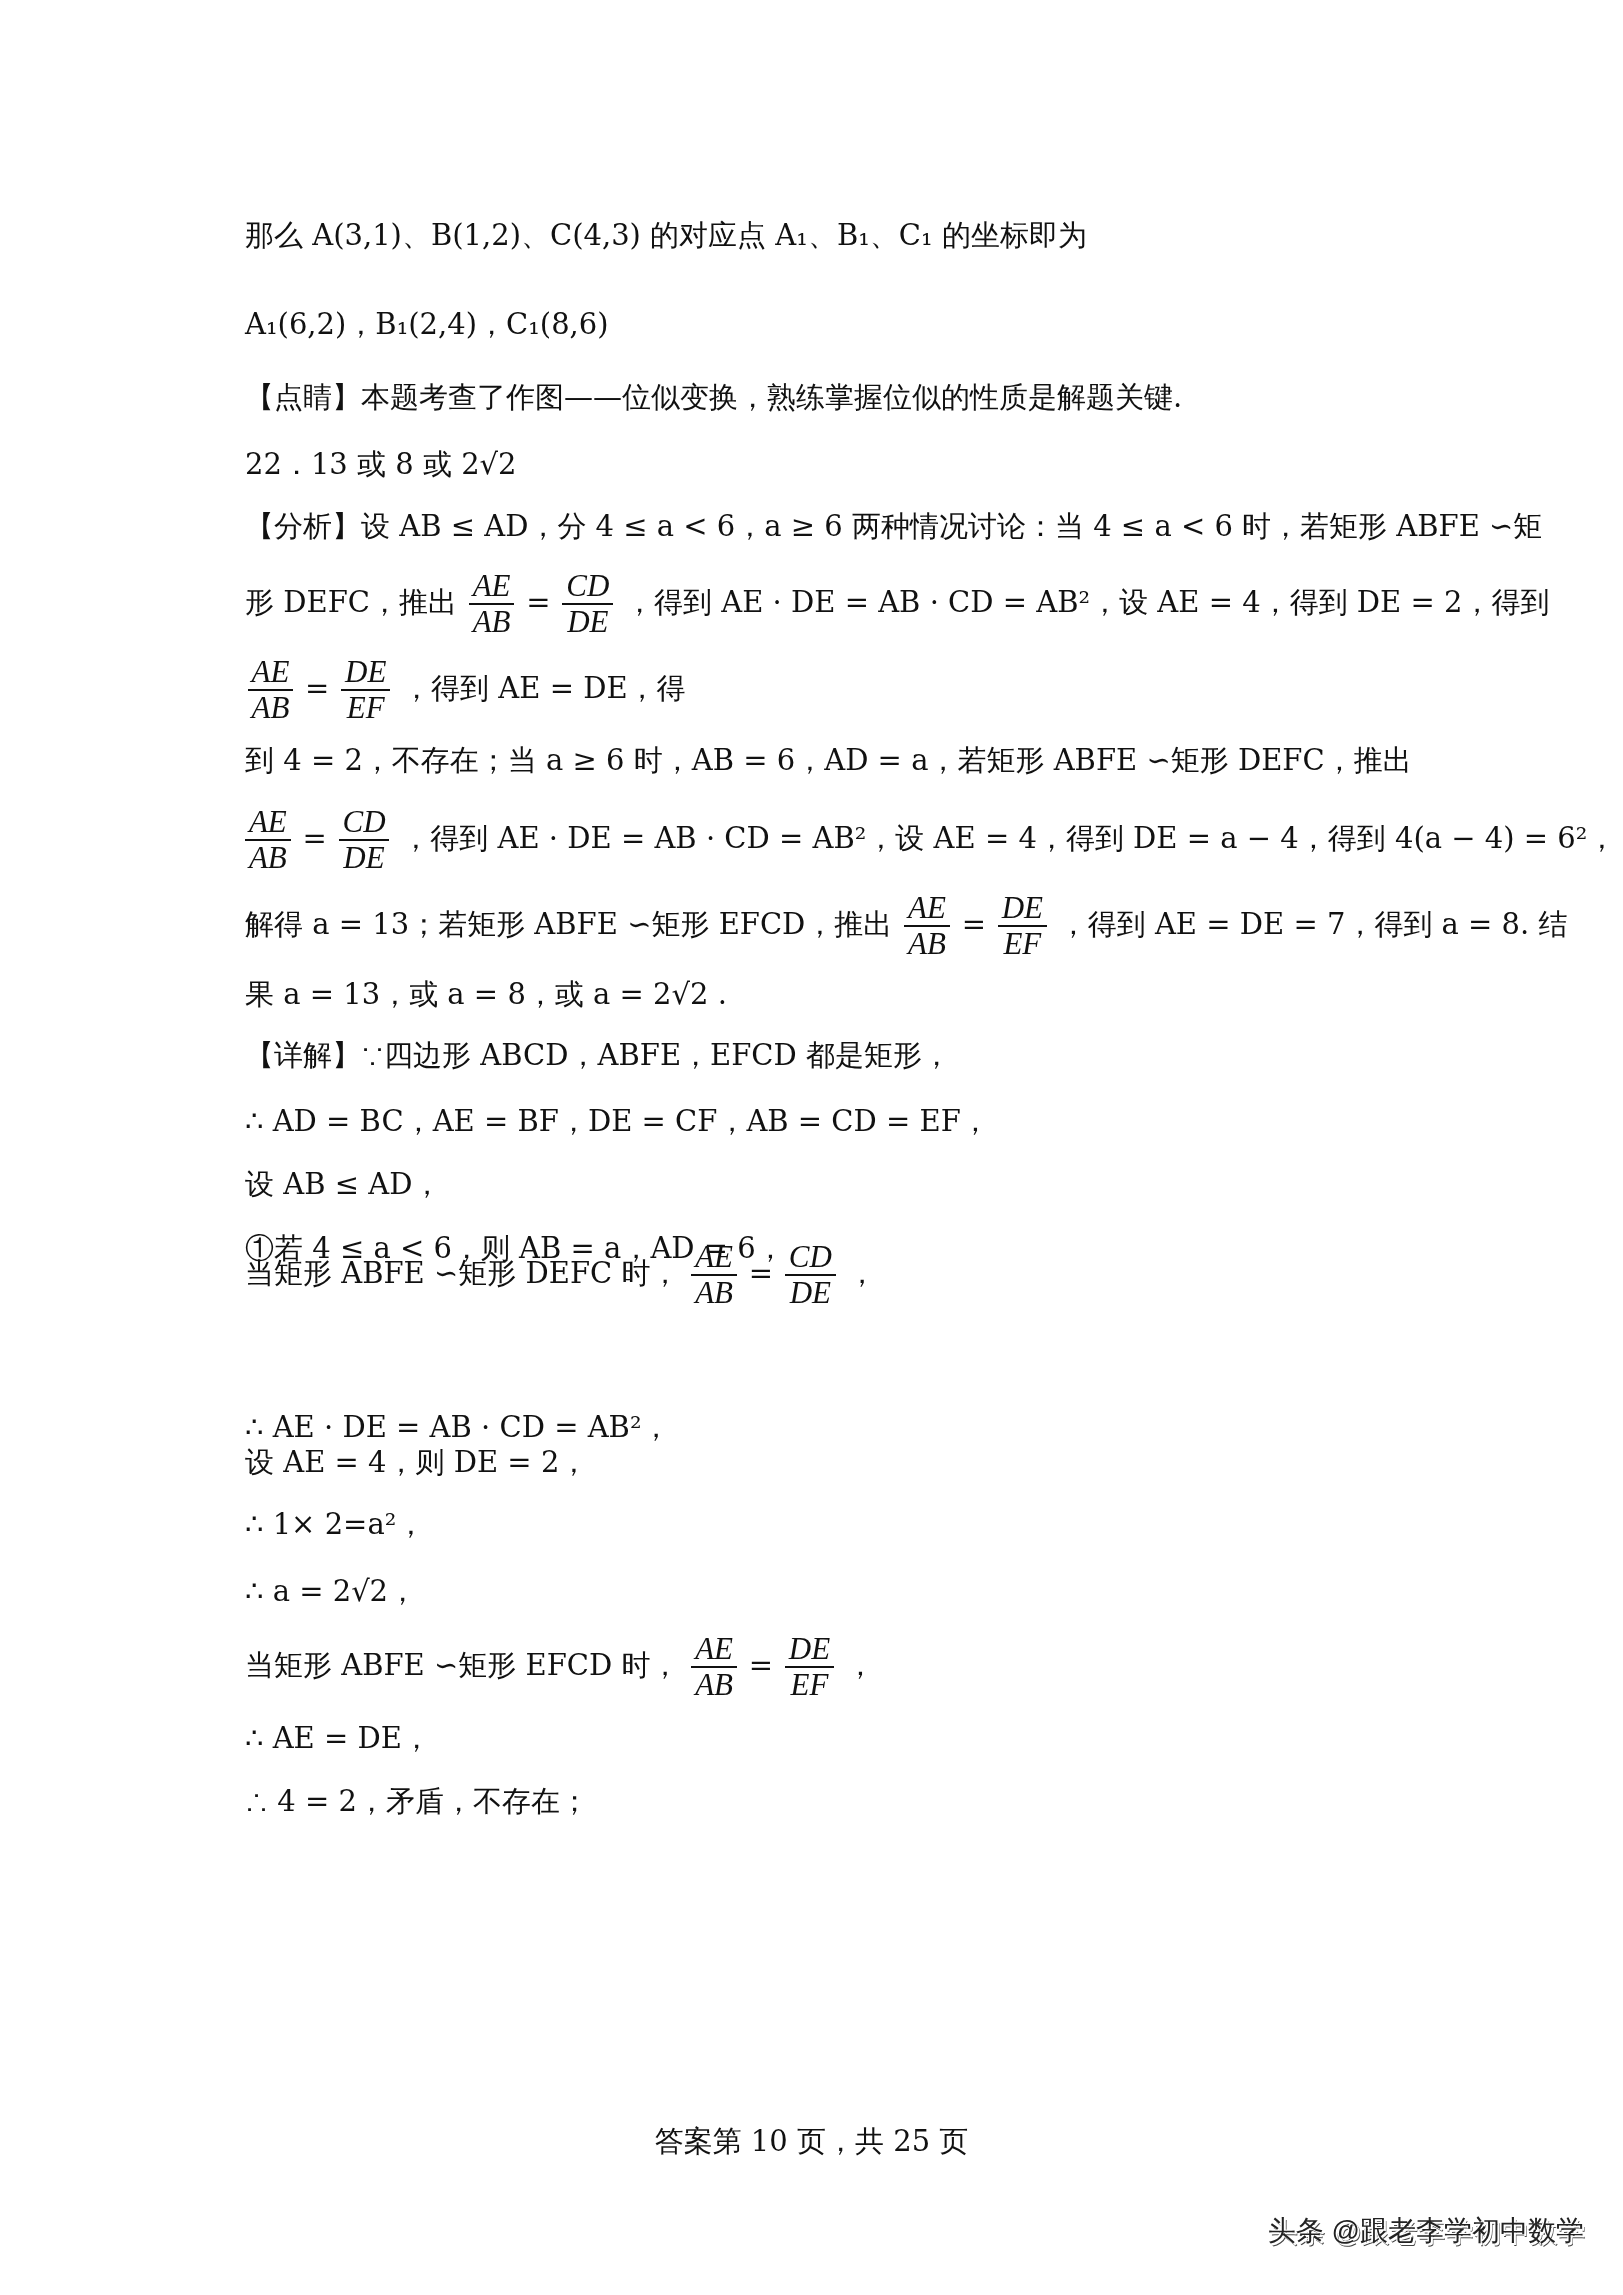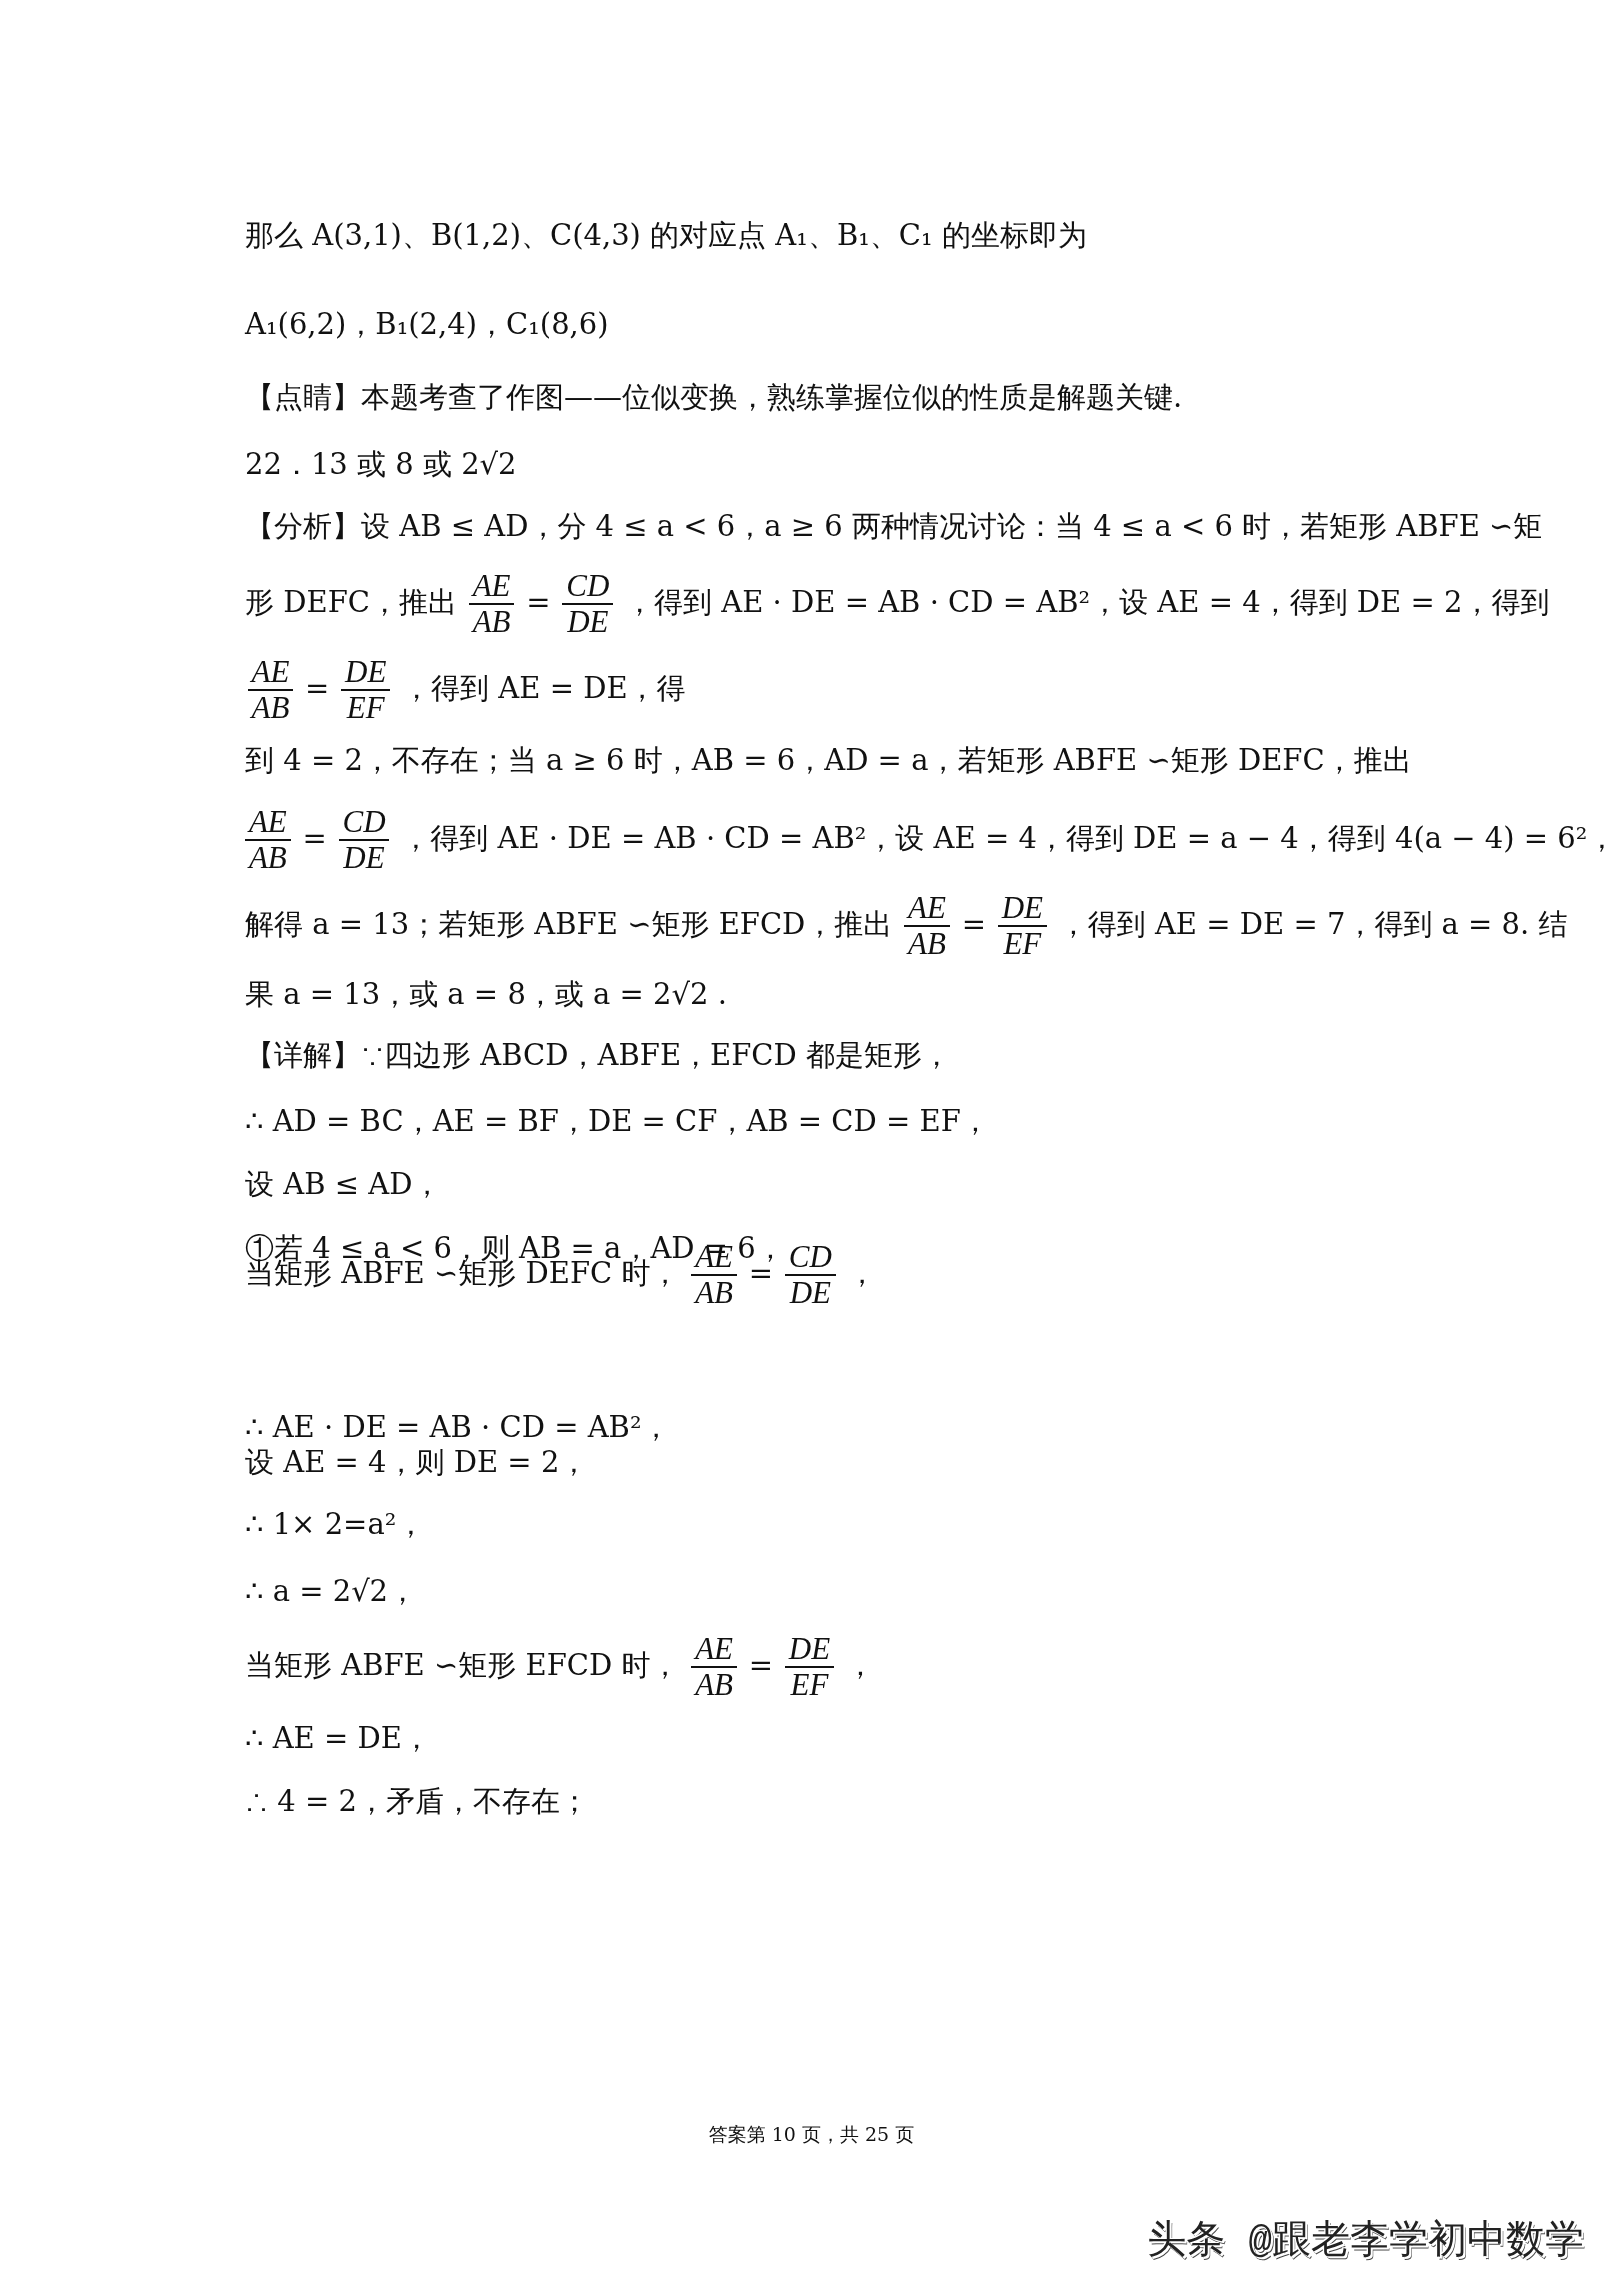--- a/index.html
+++ b/index.html
@@ -3,22 +3,22 @@
 <meta charset="utf-8">
 <style>
   html, body { margin:0; padding:0; background:#ffffff; }
   body { width:1623px; height:2295px; position:relative; overflow:hidden;
          font-family:"DejaVu Serif","Liberation Serif",serif; color:#111; }
   .line { position:absolute; left:245px; font-size:29px; line-height:39px; white-space:nowrap; }
   .frac { display:inline-flex; flex-direction:column; align-items:center; vertical-align:middle; margin:0 2.6px;
           font-family:"Liberation Serif",serif; font-style:italic; font-size:31px; line-height:34px; }
   .frac .num { border-bottom:2px solid #111; padding:0 3.9px; }
   .frac .den { padding:0 3.9px;text-align:right; }
-  .footer { position:absolute; left:0; width:1623px; top:2122px; text-align:center; font-size:19px; }
-  .watermark { position:absolute; right:39px; top:2212px; font-family:Liberation Mono, monospace; font-size:39px;
+  .footer { position:absolute; left:0; width:1623px; top:2122px; text-align:center; font-size:29px; }
+  .watermark { position:absolute; right:39px; top:2212px; font-family:Liberation Sans, sans-serif; font-size:28px;
                color:#222; text-shadow:2px 2px 0 #fff, -1.3px -1.3px 0 #fff, 2.6px 2.6px 0 #444; }
 </style>
 </head>
 <body>
 
 <div class="line" style="top:216px">那么 A(3,1)、B(1,2)、C(4,3) 的对应点 A₁、B₁、C₁ 的坐标即为</div>
 <div class="line" style="top:305px">A₁(6,2)，B₁(2,4)，C₁(8,6)</div>
 <div class="line" style="top:378px">【点睛】本题考查了作图——位似变换，熟练掌握位似的性质是解题关键.</div>
 <div class="line" style="top:445px">22．13 或 8 或 2√2</div>
 <div class="line" style="top:507px">【分析】设 AB ≤ AD，分 4 ≤ a &lt; 6，a ≥ 6 两种情况讨论：当 4 ≤ a &lt; 6 时，若矩形 ABFE ∽矩</div>

